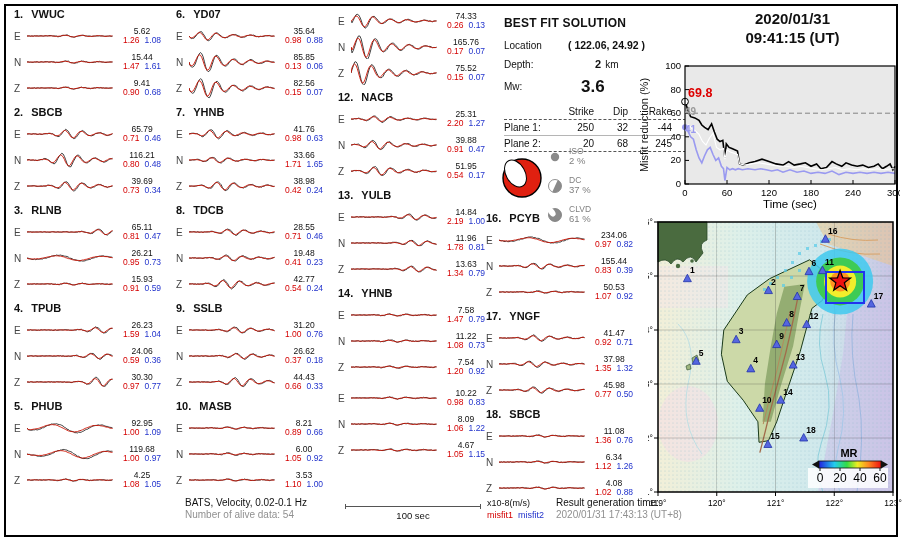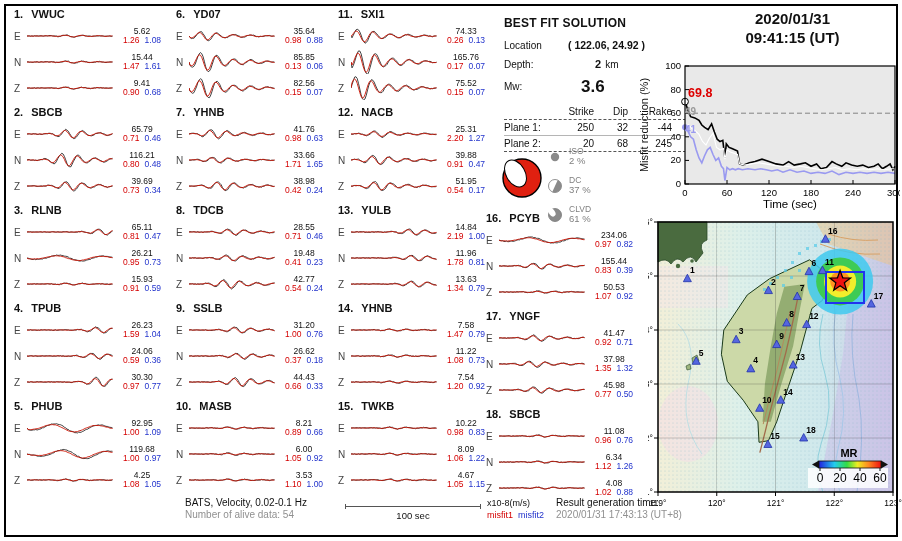--- a/index.html
+++ b/index.html
@@ -432,21 +432,20 @@
             </svg></span>
           <span class="nums">
             <span class="amp">3.53</span>
             <span class="mis"><span class="m1">1.10</span><span class="m2">1.00</span></span>
           </span>
         </div>
       </div>
     </div>
   <div class="col" id="col3">
       <div class="station">
-        <div class="sthead"><span>11.</span><span class="code">SXI1</span></div>
         <div class="ch">
           <span class="comp">E</span>
           <span class="trwrap"><svg width="86" height="24" viewBox="0 0 86 24">
               <path d="M0 12L1.0 13.77L2.3 11.20L3.6 8.52L4.9 5.95L6.2 5.26L7.5 5.89L8.8 7.91L10.1 11.10L11.4 15.07L12.7 17.47L14.0 19.19L15.3 18.48L16.6 16.80L17.9 13.70L19.2 11.06L20.5 8.41L21.8 7.64L23.1 7.28L24.4 8.35L25.7 9.74L27.0 11.37L28.3 12.97L29.6 14.10L30.9 14.58L32.2 14.44L33.5 13.67L34.8 13.11L36.1 11.31L37.4 10.61L38.7 9.97L40.0 10.15L41.3 10.16L42.6 11.19L43.9 11.59L45.2 12.91L46.5 13.73L47.8 13.82L49.1 13.84L50.4 13.28L51.7 12.28L53.0 11.80L54.3 10.80L55.6 11.02L56.9 10.14L58.2 10.50L59.5 11.03L60.8 11.57L62.1 12.27L63.4 12.86L64.7 13.08L66.0 13.09L67.3 12.62L68.6 12.61L69.9 12.08L71.2 11.81L72.5 11.13L73.8 10.94L75.1 11.33L76.4 11.42L77.7 12.23L79.0 11.76L80.3 12.51L81.6 12.80L82.9 12.03L84.2 11.90L85.5 12.00" fill="none" stroke="#111" stroke-width="0.8"></path>
               <path d="M0 12L1.0 11.63L2.3 9.56L3.6 7.80L4.9 7.01L6.2 7.22L7.5 8.69L8.8 11.11L10.1 13.84L11.4 16.36L12.7 17.72L14.0 17.85L15.3 16.26L16.6 14.30L17.9 11.71L19.2 9.48L20.5 8.21L21.8 7.81L23.1 8.36L24.4 9.83L25.7 11.27L27.0 12.76L28.3 13.81L29.6 14.35L30.9 14.50L32.2 13.84L33.5 12.73L34.8 11.83L36.1 11.12L37.4 10.29L38.7 10.21L40.0 10.22L41.3 10.85L42.6 11.56L43.9 12.41L45.2 13.04L46.5 13.34L47.8 13.69L49.1 13.39L50.4 12.74L51.7 11.97L53.0 11.21L54.3 10.81L55.6 10.64L56.9 10.90L58.2 11.18L59.5 11.89L60.8 12.36L62.1 12.54L63.4 12.84L64.7 12.93L66.0 12.69L67.3 12.52L68.6 12.12L69.9 11.74L71.2 11.48L72.5 11.28L73.8 11.38L75.1 11.63L76.4 12.01L77.7 12.24L79.0 12.11L80.3 12.30L81.6 12.44L82.9 12.15L84.2 12.08L85.5 11.85" fill="none" stroke="#cc1100" stroke-width="0.9"></path>
             </svg></span>
           <span class="nums">
             <span class="amp">74.33</span>
             <span class="mis"><span class="m1">0.26</span><span class="m2">0.13</span></span>
           </span>
@@ -576,21 +575,20 @@
               <path d="M0 12L1.0 12.28L2.3 11.87L3.6 12.29L4.9 11.65L6.2 11.92L7.5 11.97L8.8 12.40L10.1 12.23L11.4 12.35L12.7 12.01L14.0 11.96L15.3 12.30L16.6 12.30L17.9 11.86L19.2 12.22L20.5 12.02L21.8 11.69L23.1 11.67L24.4 12.09L25.7 12.28L27.0 12.02L28.3 12.09L29.6 12.87L30.9 12.85L32.2 12.28L33.5 12.21L34.8 11.60L36.1 11.56L37.4 11.23L38.7 10.80L40.0 11.12L41.3 11.77L42.6 11.62L43.9 12.42L45.2 12.76L46.5 13.10L47.8 13.29L49.1 13.16L50.4 12.61L51.7 12.32L53.0 11.43L54.3 11.07L55.6 11.21L56.9 11.13L58.2 11.61L59.5 11.68L60.8 12.23L62.1 12.00L63.4 12.36L64.7 12.13L66.0 12.62L67.3 12.22L68.6 12.13L69.9 11.67L71.2 11.46L72.5 11.80L73.8 11.72L75.1 11.61L76.4 12.12L77.7 12.02L79.0 12.50L80.3 12.32L81.6 12.59L82.9 12.54L84.2 11.84L85.5 11.81" fill="none" stroke="#111" stroke-width="0.8"></path>
               <path d="M0 12L1.0 11.98L2.3 12.16L3.6 12.11L4.9 11.91L6.2 11.97L7.5 12.01L8.8 12.11L10.1 12.13L11.4 11.86L12.7 11.97L14.0 11.90L15.3 12.00L16.6 12.03L17.9 11.83L19.2 11.93L20.5 11.82L21.8 11.93L23.1 11.98L24.4 11.84L25.7 12.23L27.0 12.13L28.3 12.18L29.6 12.27L30.9 12.27L32.2 12.13L33.5 11.99L34.8 11.68L36.1 11.25L37.4 11.17L38.7 11.29L40.0 11.44L41.3 11.88L42.6 12.36L43.9 12.45L45.2 12.94L46.5 12.78L47.8 12.81L49.1 12.43L50.4 11.93L51.7 11.73L53.0 11.58L54.3 11.54L55.6 11.31L56.9 11.48L58.2 11.86L59.5 12.05L60.8 12.14L62.1 12.20L63.4 12.28L64.7 12.36L66.0 12.30L67.3 11.88L68.6 11.96L69.9 11.67L71.2 11.89L72.5 11.79L73.8 11.99L75.1 11.99L76.4 12.02L77.7 12.28L79.0 12.05L80.3 12.09L81.6 12.18L82.9 12.18L84.2 11.84L85.5 11.96" fill="none" stroke="#cc1100" stroke-width="0.9"></path>
             </svg></span>
           <span class="nums">
             <span class="amp">7.54</span>
             <span class="mis"><span class="m1">1.20</span><span class="m2">0.92</span></span>
           </span>
         </div>
       </div>
       <div class="station">
-        <div class="sthead"><span>15.</span><span class="code">TWKB</span></div>
         <div class="ch">
           <span class="comp">E</span>
           <span class="trwrap"><svg width="86" height="24" viewBox="0 0 86 24">
               <path d="M0 12L1.0 12.07L2.3 11.75L3.6 12.02L4.9 11.76L6.2 11.72L7.5 12.04L8.8 11.63L10.1 12.11L11.4 11.92L12.7 11.82L14.0 11.80L15.3 11.98L16.6 12.03L17.9 12.14L19.2 11.78L20.5 11.55L21.8 12.06L23.1 11.82L24.4 12.05L25.7 11.77L27.0 12.05L28.3 12.04L29.6 12.18L30.9 12.63L32.2 12.46L33.5 11.89L34.8 11.96L36.1 11.29L37.4 11.35L38.7 10.70L40.0 11.42L41.3 11.23L42.6 12.21L43.9 12.34L45.2 12.62L46.5 13.28L47.8 12.63L49.1 12.61L50.4 12.45L51.7 12.09L53.0 11.32L54.3 11.16L55.6 11.06L56.9 11.63L58.2 11.48L59.5 11.56L60.8 12.04L62.1 12.33L63.4 12.36L64.7 12.71L66.0 12.01L67.3 12.41L68.6 12.07L69.9 11.71L71.2 12.03L72.5 11.28L73.8 11.68L75.1 11.43L76.4 11.64L77.7 12.45L79.0 12.55L80.3 12.28L81.6 12.08L82.9 11.91L84.2 11.93L85.5 12.33" fill="none" stroke="#111" stroke-width="0.8"></path>
               <path d="M0 12L1.0 11.88L2.3 12.11L3.6 11.92L4.9 12.14L6.2 12.12L7.5 11.90L8.8 12.17L10.1 11.98L11.4 11.90L12.7 12.02L14.0 12.13L15.3 12.10L16.6 11.96L17.9 11.79L19.2 11.86L20.5 12.00L21.8 11.82L23.1 11.74L24.4 11.93L25.7 12.11L27.0 12.28L28.3 12.18L29.6 12.43L30.9 12.34L32.2 12.08L33.5 12.14L34.8 11.70L36.1 11.49L37.4 11.31L38.7 11.24L40.0 11.60L41.3 11.89L42.6 12.12L43.9 12.73L45.2 12.96L46.5 13.01L47.8 12.69L49.1 12.23L50.4 12.12L51.7 11.58L53.0 11.37L54.3 11.51L55.6 11.63L56.9 11.49L58.2 11.82L59.5 12.09L60.8 12.10L62.1 12.29L63.4 12.22L64.7 12.16L66.0 12.19L67.3 11.90L68.6 11.86L69.9 11.62L71.2 11.74L72.5 11.84L73.8 11.82L75.1 11.86L76.4 12.16L77.7 12.00L79.0 12.26L80.3 12.25L81.6 12.17L82.9 12.28L84.2 12.15L85.5 12.03" fill="none" stroke="#cc1100" stroke-width="0.9"></path>
             </svg></span>
           <span class="nums">
             <span class="amp">10.22</span>
             <span class="mis"><span class="m1">0.98</span><span class="m2">0.83</span></span>
           </span>
@@ -695,21 +693,21 @@
       <div class="station">
         <div class="sthead"><span>18.</span><span class="code">SBCB</span></div>
         <div class="ch">
           <span class="comp">E</span>
           <span class="trwrap"><svg width="86" height="24" viewBox="0 0 86 24">
               <path d="M0 12L1.0 11.90L2.3 12.08L3.6 12.11L4.9 12.28L6.2 12.11L7.5 11.92L8.8 11.86L10.1 11.65L11.4 12.29L12.7 12.42L14.0 11.76L15.3 12.17L16.6 12.29L17.9 12.15L19.2 12.10L20.5 11.90L21.8 12.19L23.1 11.51L24.4 11.92L25.7 12.07L27.0 12.10L28.3 12.43L29.6 12.50L30.9 12.69L32.2 12.22L33.5 12.61L34.8 12.22L36.1 11.44L37.4 11.14L38.7 11.28L40.0 10.70L41.3 11.35L42.6 11.69L43.9 12.47L45.2 13.16L46.5 13.08L47.8 12.65L49.1 12.47L50.4 12.31L51.7 11.58L53.0 11.32L54.3 11.35L55.6 11.49L56.9 11.28L58.2 11.92L59.5 11.97L60.8 11.79L62.1 12.41L63.4 12.32L64.7 12.29L66.0 12.69L67.3 11.90L68.6 11.85L69.9 11.57L71.2 11.98L72.5 11.98L73.8 11.87L75.1 12.06L76.4 12.02L77.7 11.89L79.0 12.06L80.3 12.53L81.6 12.01L82.9 11.99L84.2 12.51L85.5 12.08" fill="none" stroke="#111" stroke-width="0.8"></path>
               <path d="M0 12L1.0 12.16L2.3 11.90L3.6 12.12L4.9 11.89L6.2 12.10L7.5 12.07L8.8 11.97L10.1 12.10L11.4 11.90L12.7 12.17L14.0 12.10L15.3 12.14L16.6 11.87L17.9 11.79L19.2 11.97L20.5 11.83L21.8 11.73L23.1 11.93L24.4 11.91L25.7 11.91L27.0 12.13L28.3 12.47L29.6 12.24L30.9 12.24L32.2 12.28L33.5 11.87L34.8 11.69L36.1 11.59L37.4 11.21L38.7 11.23L40.0 11.45L41.3 11.81L42.6 12.14L43.9 12.58L45.2 12.98L46.5 12.80L47.8 12.66L49.1 12.46L50.4 12.02L51.7 11.54L53.0 11.42L54.3 11.48L55.6 11.58L56.9 11.71L58.2 11.82L59.5 12.18L60.8 12.43L62.1 12.22L63.4 12.44L64.7 12.21L66.0 12.25L67.3 12.11L68.6 11.90L69.9 11.82L71.2 11.73L72.5 11.79L73.8 11.89L75.1 11.82L76.4 11.93L77.7 12.10L79.0 12.16L80.3 12.16L81.6 12.10L82.9 12.11L84.2 12.05L85.5 11.85" fill="none" stroke="#cc1100" stroke-width="0.9"></path>
             </svg></span>
           <span class="nums">
             <span class="amp">11.08</span>
-            <span class="mis"><span class="m1">0.96</span><span class="m2">0.76</span></span>
+            <span class="mis"><span class="m1">1.36</span><span class="m2">0.76</span></span>
           </span>
         </div>
         <div class="ch">
           <span class="comp">N</span>
           <span class="trwrap"><svg width="86" height="24" viewBox="0 0 86 24">
               <path d="M0 12L1.0 12.38L2.3 11.79L3.6 12.28L4.9 11.75L6.2 12.23L7.5 12.16L8.8 11.91L10.1 12.20L11.4 11.74L12.7 12.36L14.0 12.19L15.3 12.32L16.6 11.72L17.9 11.60L19.2 12.03L20.5 11.75L21.8 11.51L23.1 11.89L24.4 11.75L25.7 11.59L27.0 11.95L28.3 12.65L29.6 12.12L30.9 12.26L32.2 12.59L33.5 12.00L34.8 11.93L36.1 11.92L37.4 11.10L38.7 10.98L40.0 11.09L41.3 11.38L42.6 11.65L43.9 12.31L45.2 13.12L46.5 12.88L47.8 12.93L49.1 12.96L50.4 12.42L51.7 11.63L53.0 11.51L54.3 11.57L55.6 11.57L56.9 11.55L58.2 11.50L59.5 12.09L60.8 12.52L62.1 12.03L63.4 12.60L64.7 12.24L66.0 12.52L67.3 12.39L68.6 12.04L69.9 11.92L71.2 11.73L72.5 11.78L73.8 11.87L75.1 11.56L76.4 11.66L77.7 11.95L79.0 12.05L80.3 12.09L81.6 12.06L82.9 12.22L84.2 12.21L85.5 11.85" fill="none" stroke="#111" stroke-width="0.8"></path>
               <path d="M0 12L1.0 12.02L2.3 12.13L3.6 12.11L4.9 11.96L6.2 12.10L7.5 12.09L8.8 11.90L10.1 12.12L11.4 11.90L12.7 11.93L14.0 12.06L15.3 11.95L16.6 12.04L17.9 11.80L19.2 11.82L20.5 11.97L21.8 11.87L23.1 11.74L24.4 11.79L25.7 12.09L27.0 12.11L28.3 12.20L29.6 12.31L30.9 12.40L32.2 12.14L33.5 11.97L34.8 11.57L36.1 11.49L37.4 11.31L38.7 11.42L40.0 11.37L41.3 11.94L42.6 12.28L43.9 12.53L45.2 12.93L46.5 12.80L47.8 12.54L49.1 12.20L50.4 11.98L51.7 11.53L53.0 11.28L54.3 11.27L55.6 11.47L56.9 11.61L58.2 12.02L59.5 12.27L60.8 12.43L62.1 12.22L63.4 12.19L64.7 12.34L66.0 12.04L67.3 12.05L68.6 11.73L69.9 11.74L71.2 11.71L72.5 11.83L73.8 11.95L75.1 12.08L76.4 12.15L77.7 12.16L79.0 12.27L80.3 12.13L81.6 12.09L82.9 12.13L84.2 11.86L85.5 11.97" fill="none" stroke="#cc1100" stroke-width="0.9"></path>
             </svg></span>
           <span class="nums">
             <span class="amp">6.34</span>

